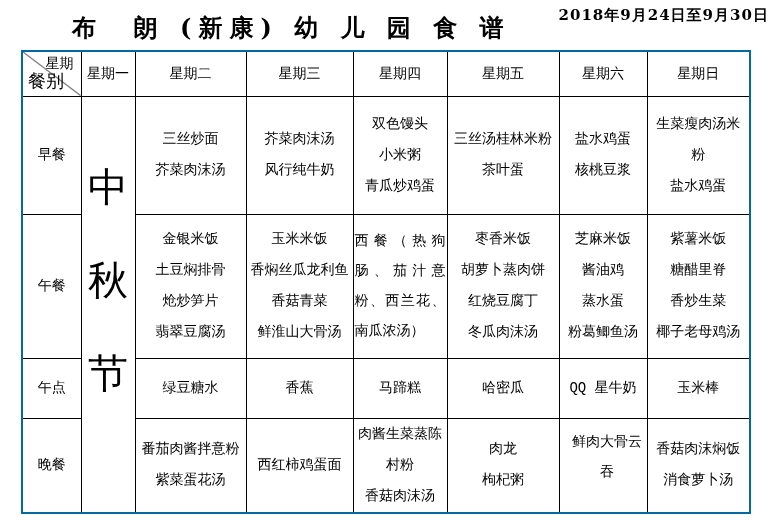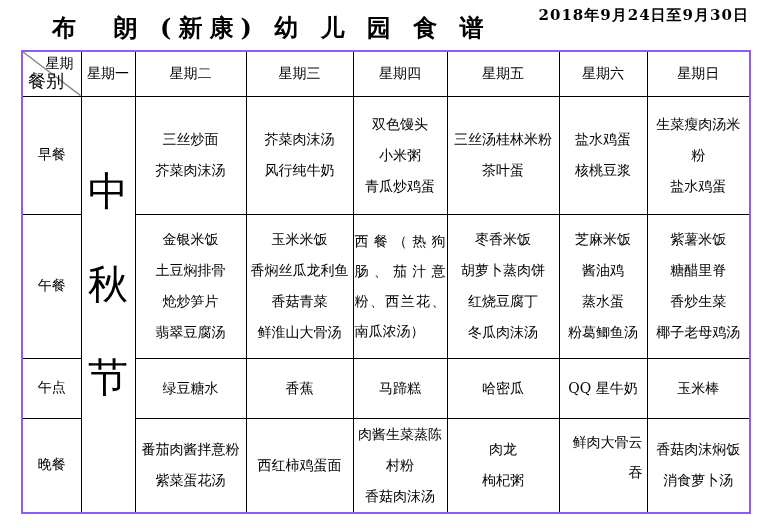--- a/index.html
+++ b/index.html
@@ -11,39 +11,40 @@
     font-family: "DejaVu Serif", "Liberation Serif", serif;
   }
   .page { position: relative; width: 769px; height: 528px; overflow: hidden; }
 
   
   .doc-header {
     position: absolute; top: 6px; left: 0; width: 769px;
     display: flex; align-items: flex-end; justify-content: flex-start;
   }
   .doc-title {
-    margin: 0 0 0 52px;
+    margin: 0 0 0 72px;
     font-size: 24px; font-weight: bold;
     letter-spacing: 7px;
     line-height: 36px;
     white-space: pre;
   }
   .doc-date {
     margin: 0 0 21px 48px;
     font-size: 15px; font-weight: bold;
     letter-spacing: 1px;
   }
 
   
   table.menu {
     position: absolute; left: 21px; top: 50px;
     width: 730px;
     border-collapse: collapse;
     table-layout: fixed;
-    border: 2px solid #8b5cf6;
+    border: 2px solid #0369a1;
+    font-family: Liberation Mono, monospace;
   }
   table.menu td, table.menu th {
     border: 1px solid #000;
     font-size: 14px;
     font-weight: normal;
     padding: 0 4px;
     vertical-align: middle;
     text-align: center;
     overflow: hidden;
   }
@@ -84,21 +85,21 @@
   td.dish { white-space: pre-line; line-height: 31px; }
   td.dish.justify {
     white-space: normal;
     text-align: justify;
     text-align-last: left;
     padding: 0 1px;
     line-height: 30px;
   }
   td.dish.top-left {
     vertical-align: top;
-    text-align: right;
+    text-align: center;
     padding-top: 8px; padding-left: 12px;
     line-height: 30px;
   }
 </style>
 </head>
 <body>
 
 <div class="page">
 
   <div class="doc-header">

